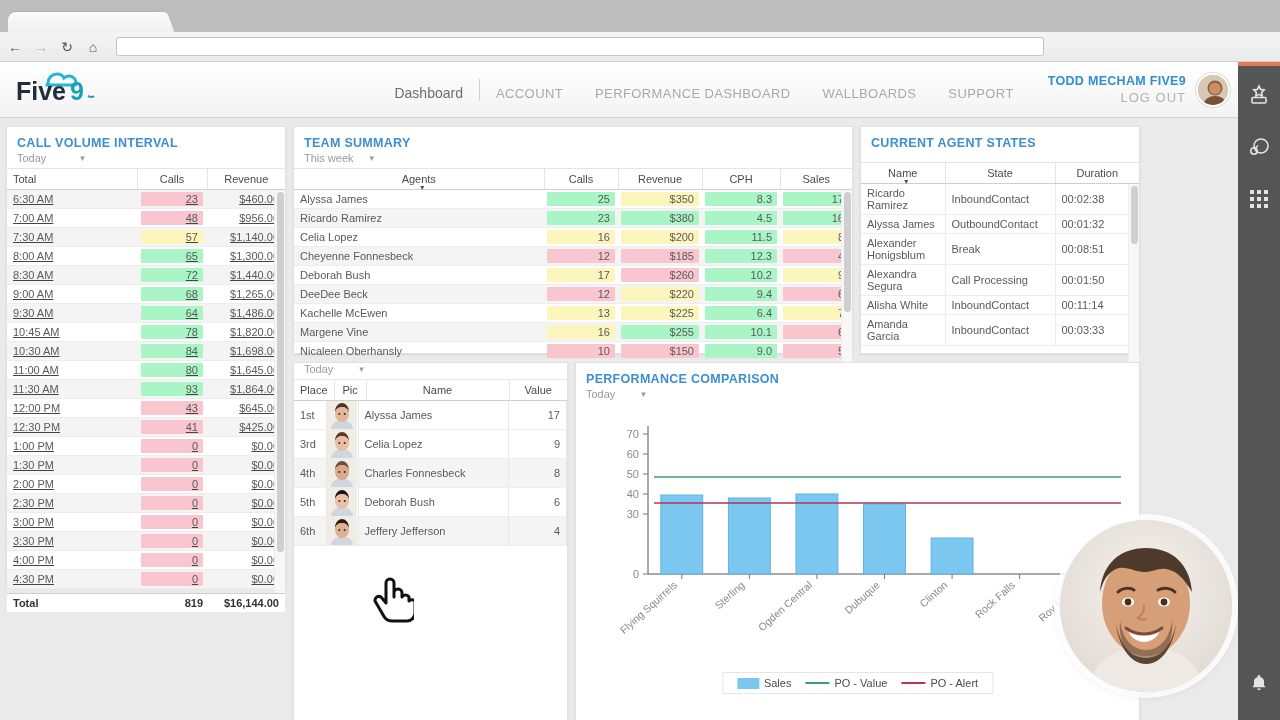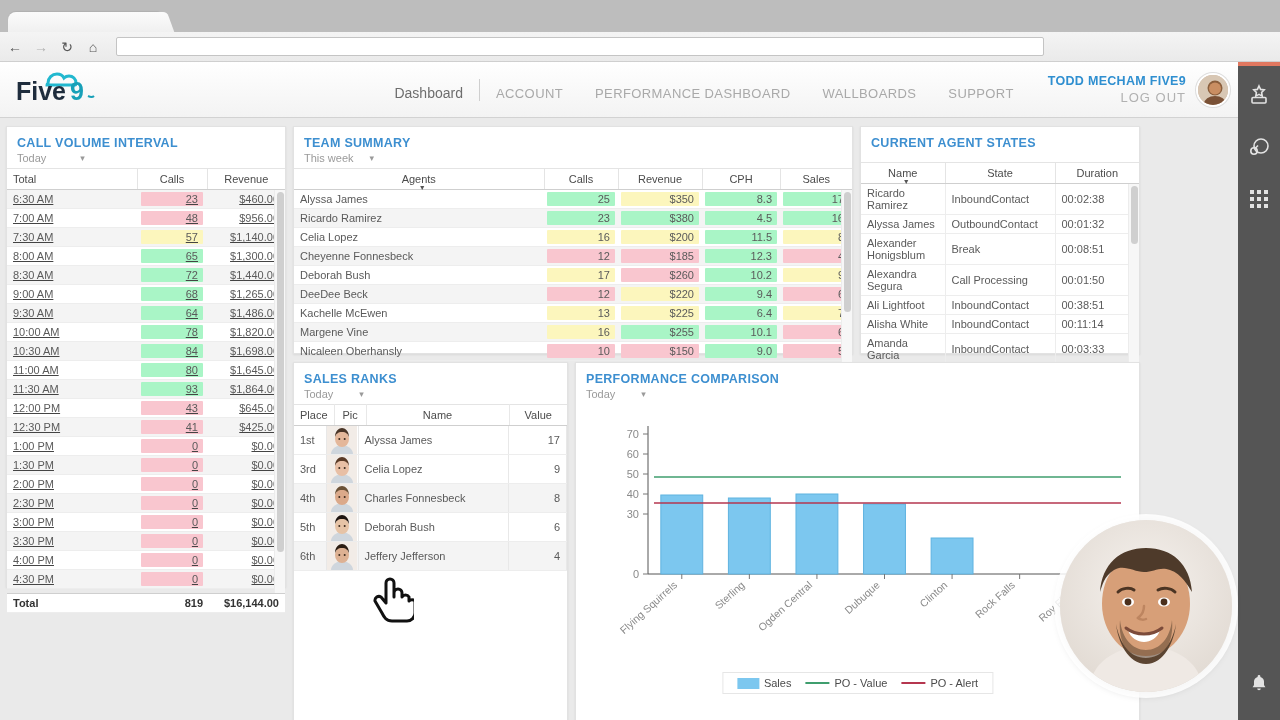--- a/index.html
+++ b/index.html
@@ -285,21 +285,21 @@
                 <td class="t-rev">$1,265.00</td>
               </tr>
               <tr class="alt">
                 <td class="t-time" style="width:130px">9:30 AM</td>
                 <td class="t-calls" style="width:70px">
                   <span class="hm hm-g">64</span>
                 </td>
                 <td class="t-rev">$1,486.00</td>
               </tr>
               <tr>
-                <td class="t-time" style="width:130px">10:00 AM</td>
+                <td class="t-time" style="width:130px">10:45 AM</td>
                 <td class="t-calls" style="width:70px">
                   <span class="hm hm-g">78</span>
                 </td>
                 <td class="t-rev">$1,820.00</td>
               </tr>
               <tr class="alt">
                 <td class="t-time" style="width:130px">10:30 AM</td>
                 <td class="t-calls" style="width:70px">
                   <span class="hm hm-g">84</span>
                 </td>
@@ -603,44 +603,38 @@
                 <td style="width:84px">Alexander Honigsblum</td>
                 <td style="width:110px">Break</td>
                 <td class="dur">00:08:51</td>
               </tr>
               <tr>
                 <td style="width:84px">Alexandra Segura</td>
                 <td style="width:110px">Call Processing</td>
                 <td class="dur">00:01:50</td>
               </tr>
               <tr>
-                <td style="width:84px">Ali Lightfoot</td>
-                <td style="width:110px">InboundContact</td>
-                <td class="dur">00:38:51</td>
-              </tr>
-              <tr>
                 <td style="width:84px">Alisha White</td>
                 <td style="width:110px">InboundContact</td>
                 <td class="dur">00:11:14</td>
               </tr>
               <tr>
                 <td style="width:84px">Amanda Garcia</td>
                 <td style="width:110px">InboundContact</td>
                 <td class="dur">00:03:33</td>
               </tr>
             </tbody>
           </table>
         <div class="scroller">
           <div class="scroll-thumb" style="top:2px;height:58px"></div>
         </div>
       </div>
     </div>
 
     <div class="panel" id="panel-sales-ranks">
-      <div class="panel-title">SALES RANKS</div>
       <div class="panel-filter">
         <span>Today</span>
         <span class="caret" style="margin-left:26px">▾</span>
       </div>
       <table>
         <thead>
             <tr>
           <th style="width:32px">Place</th>
           <th style="width:32px">Pic</th>
           <th>Name</th>

